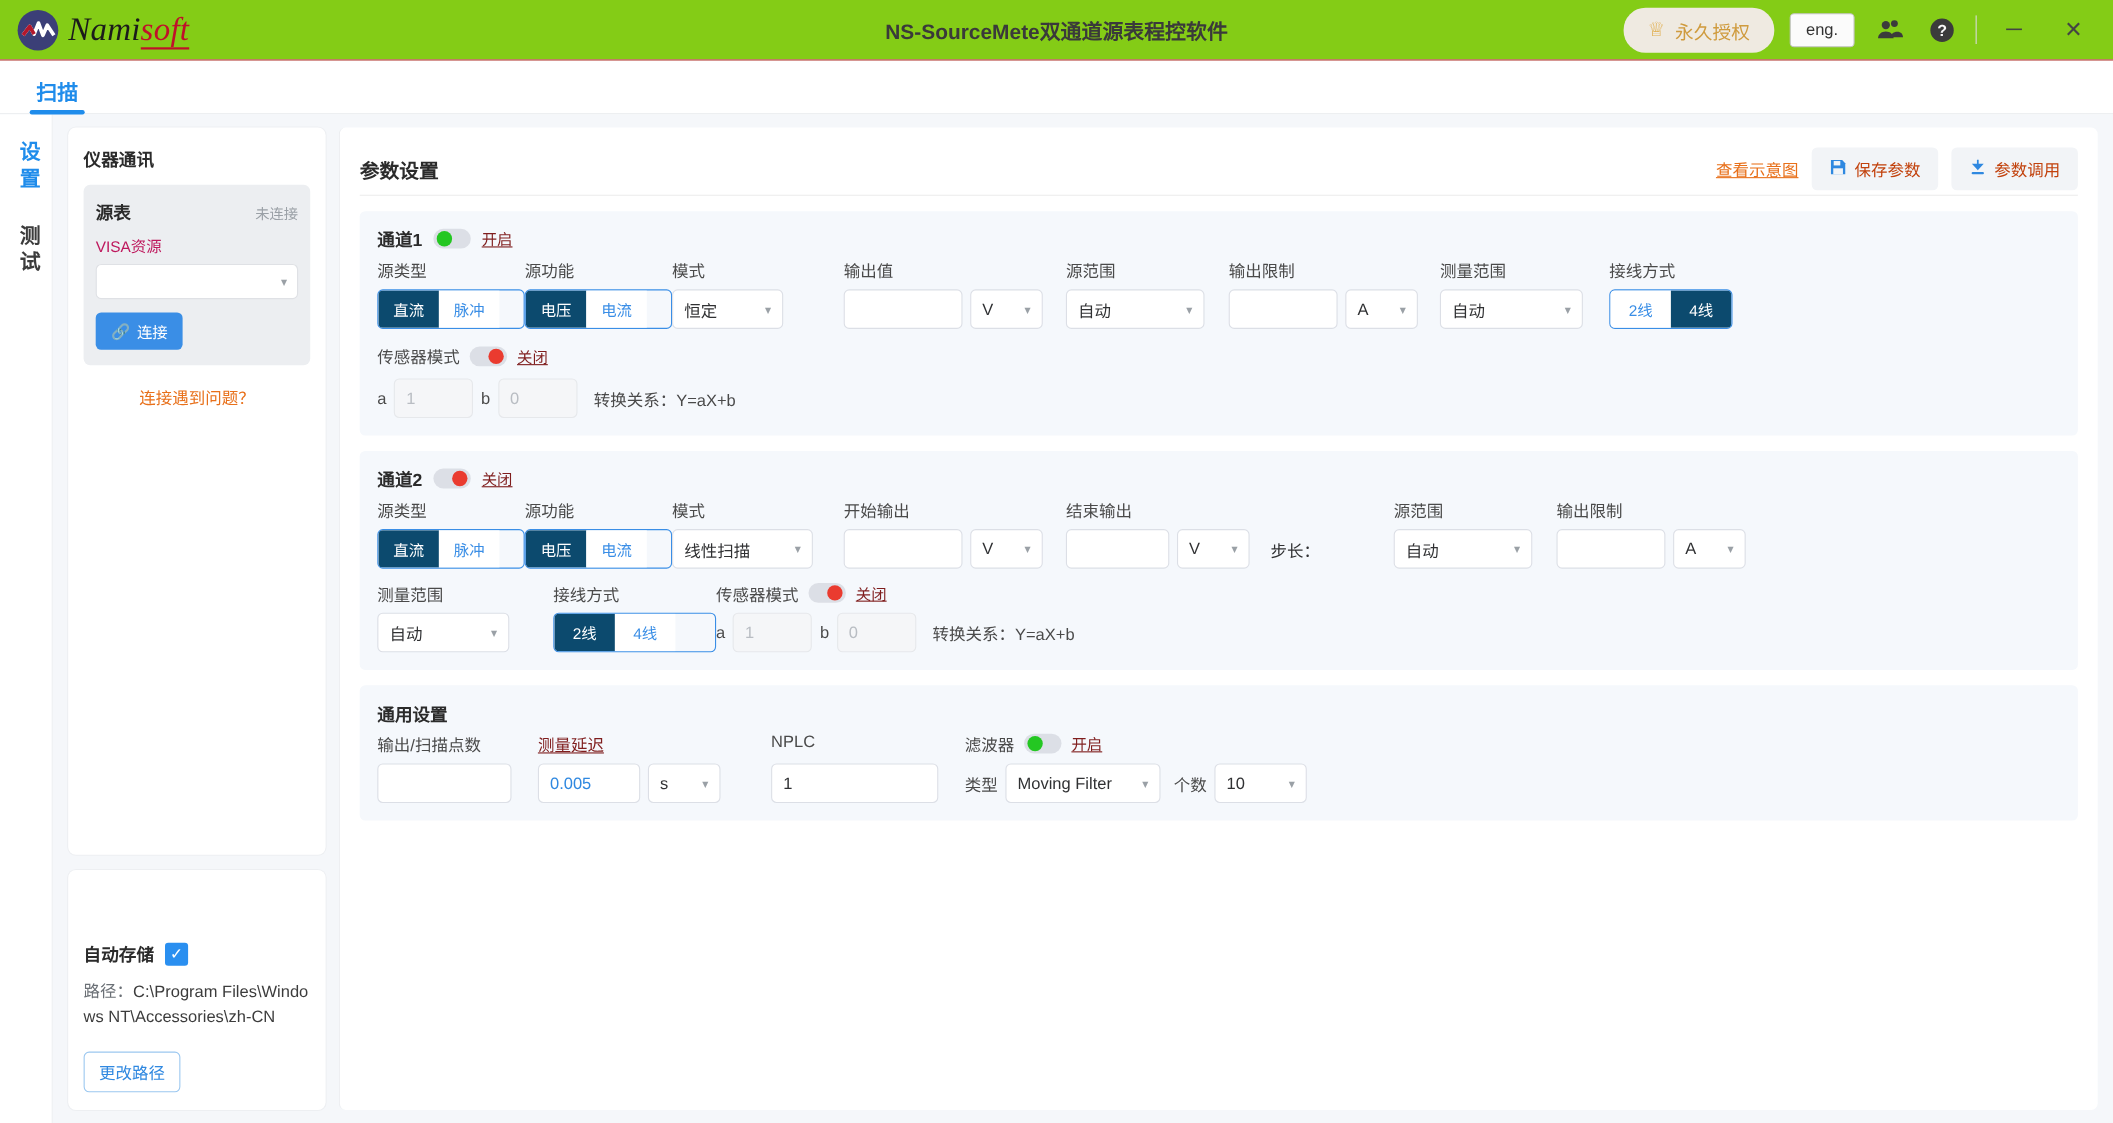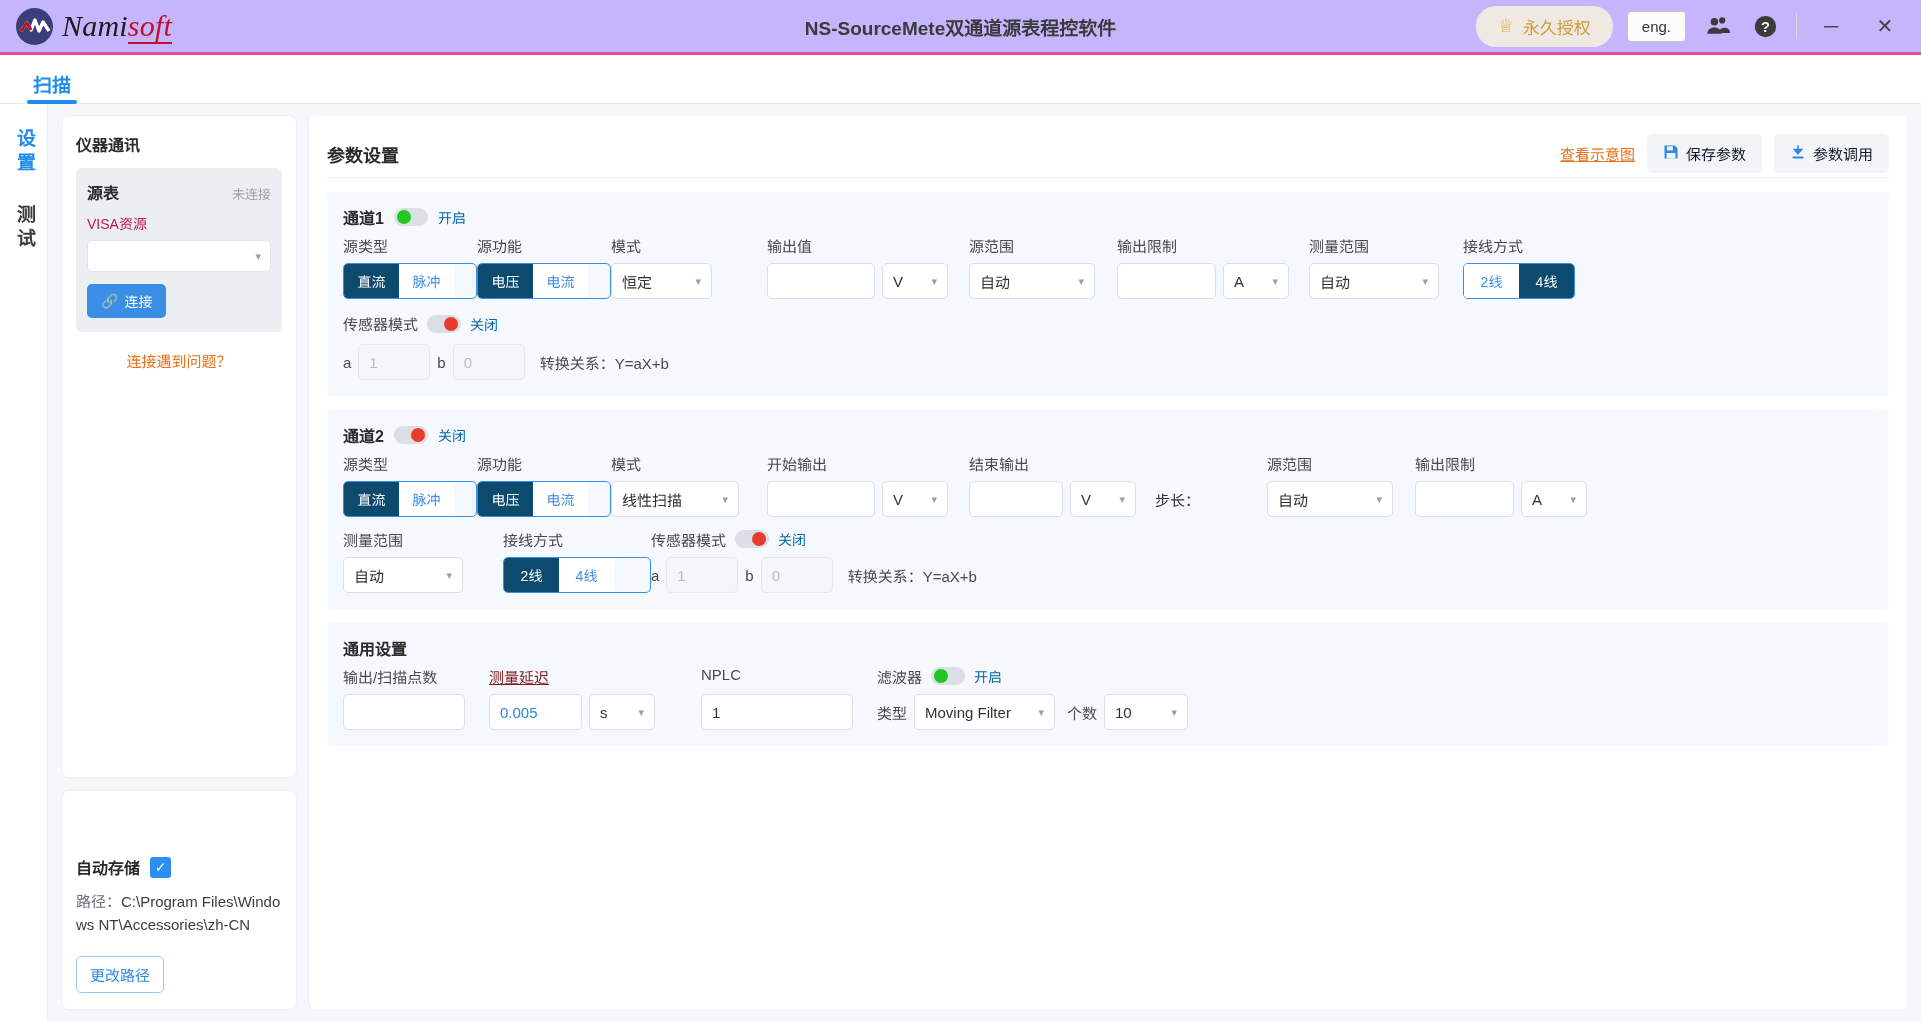--- a/index.html
+++ b/index.html
@@ -7,22 +7,22 @@
     width: 1921px; height: 1021px;
     font-family: "Liberation Sans", "DejaVu Sans", sans-serif;
     background: #ffffff;
     overflow: hidden;
   }
 
   
   .titlebar {
     position: relative;
     height: 55px;
-    background: #c4b5fd;
-    border-bottom: 3px solid #ec4899;
+    background: #84cc16;
+    border-bottom: 1px solid #ec4899;
     display: flex; align-items: center;
   }
   .logo-wrap { display: flex; align-items: center; margin-left: 16px; gap: 9px; }
   .logo-mark {
     width: 37px; height: 37px; border-radius: 50%;
     background: #3b3f77;
     position: relative; overflow: hidden;
     display: flex; align-items: center; justify-content: center;
   }
   .logo-mark svg { display: block; }
@@ -161,42 +161,42 @@
     border-left: 1px solid #eceef1;
   }
   .main-head {
     display: flex; align-items: center; height: 48px;
     border-bottom: 1px solid #ededed; margin: 0 0 14px 0;
   }
   .main-title { font-size: 18px; font-weight: bold; color: #2b2b2b; }
   .main-actions { margin-left: auto; display: flex; align-items: center; gap: 12px; }
   .link-orange { color: #e8701a; font-size: 15px; text-decoration: underline; }
   .btn-soft {
-    background: #f2f4f7; color: #0f172a; border: none; border-radius: 5px;
+    background: #f2f4f7; color: #c2410c; border: none; border-radius: 5px;
     padding: 9px 16px; font-size: 15px; display: inline-flex; align-items: center; gap: 7px;
     font-family: "Liberation Sans", sans-serif;
   }
 
   
   .panel {
     background: #f5f8fc; border-radius: 5px;
     padding: 13px 16px 16px 16px; margin-bottom: 14px;
   }
   .panel-head { display: flex; align-items: center; gap: 10px; margin-bottom: 6px; }
   .panel-title { font-size: 16px; font-weight: bold; color: #2b2b2b; }
   .switch {
     width: 34px; height: 18px; border-radius: 10px; background: #dcdfe6;
     position: relative; flex: 0 0 34px;
   }
   .switch .knob {
     position: absolute; top: 2px; width: 14px; height: 14px; border-radius: 50%;
   }
   .switch.on .knob { left: 3px; background: #24c722; }
   .switch.off .knob { left: 17px; background: #ea3b2f; }
-  .switch-text { font-size: 14px; color: #0369a1; }
+  .switch-text { font-size: 14px; color: #7f1d1d; text-decoration: underline; }
 
   .grid { display: flex; align-items: flex-end; gap: 0; flex-wrap: nowrap; }
   .field { display: flex; flex-direction: column; }
   .field-label { font-size: 15px; color: #4a4a4a; margin-bottom: 8px; height: 20px; }
   .ctrl-row { display: flex; align-items: center; gap: 7px; }
 
   .seg {
     display: flex; border: 1px solid #3a8ee6; border-radius: 5px; overflow: hidden; height: 36px;
   }
   .seg > div {

